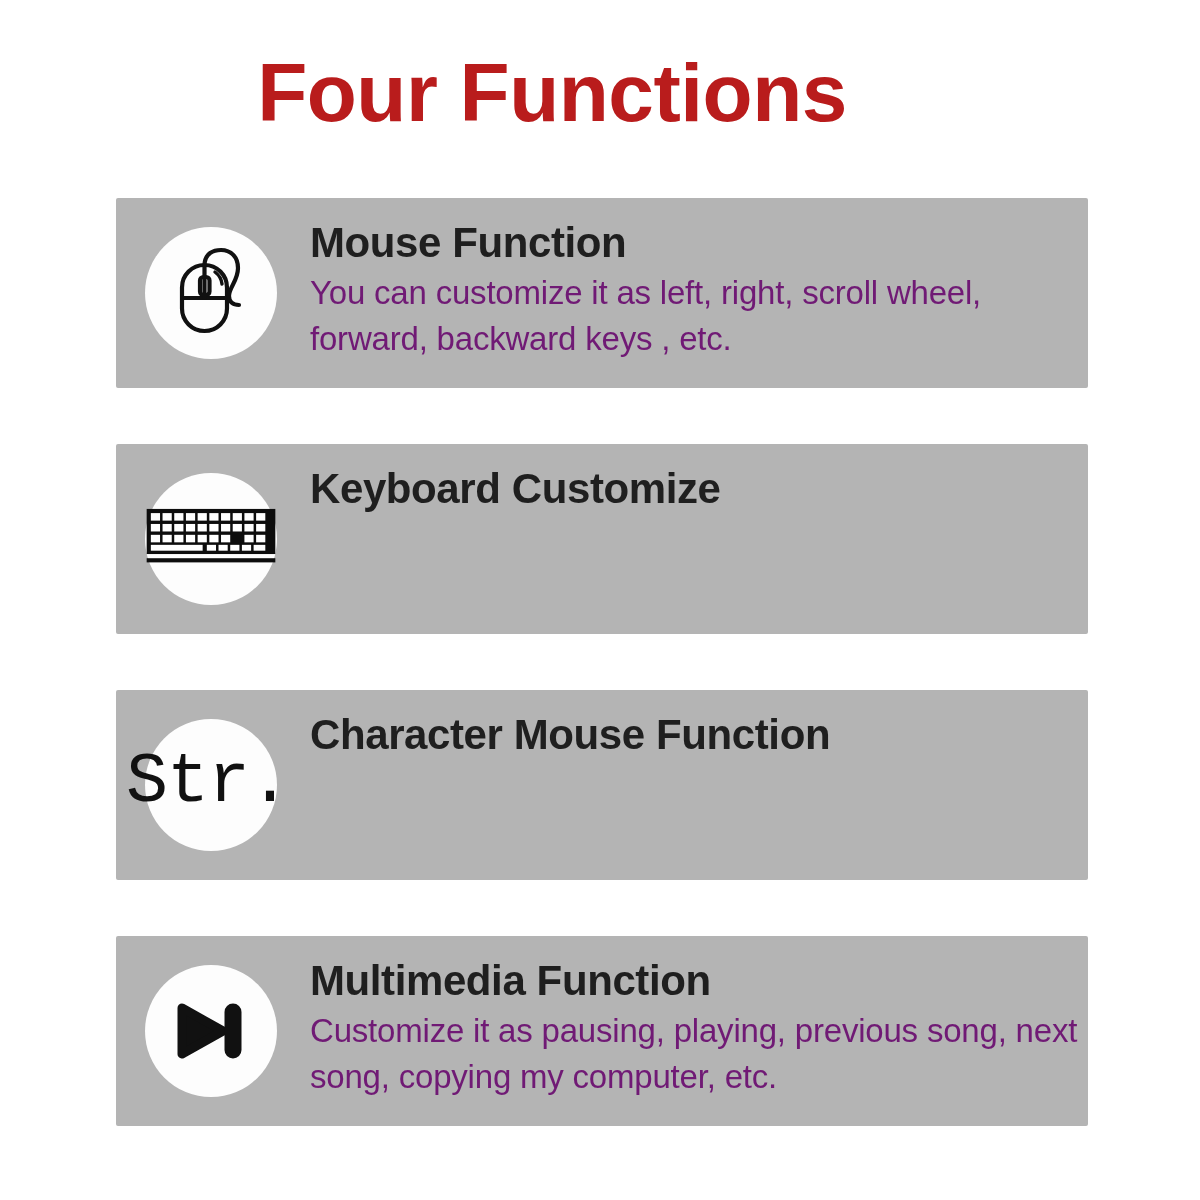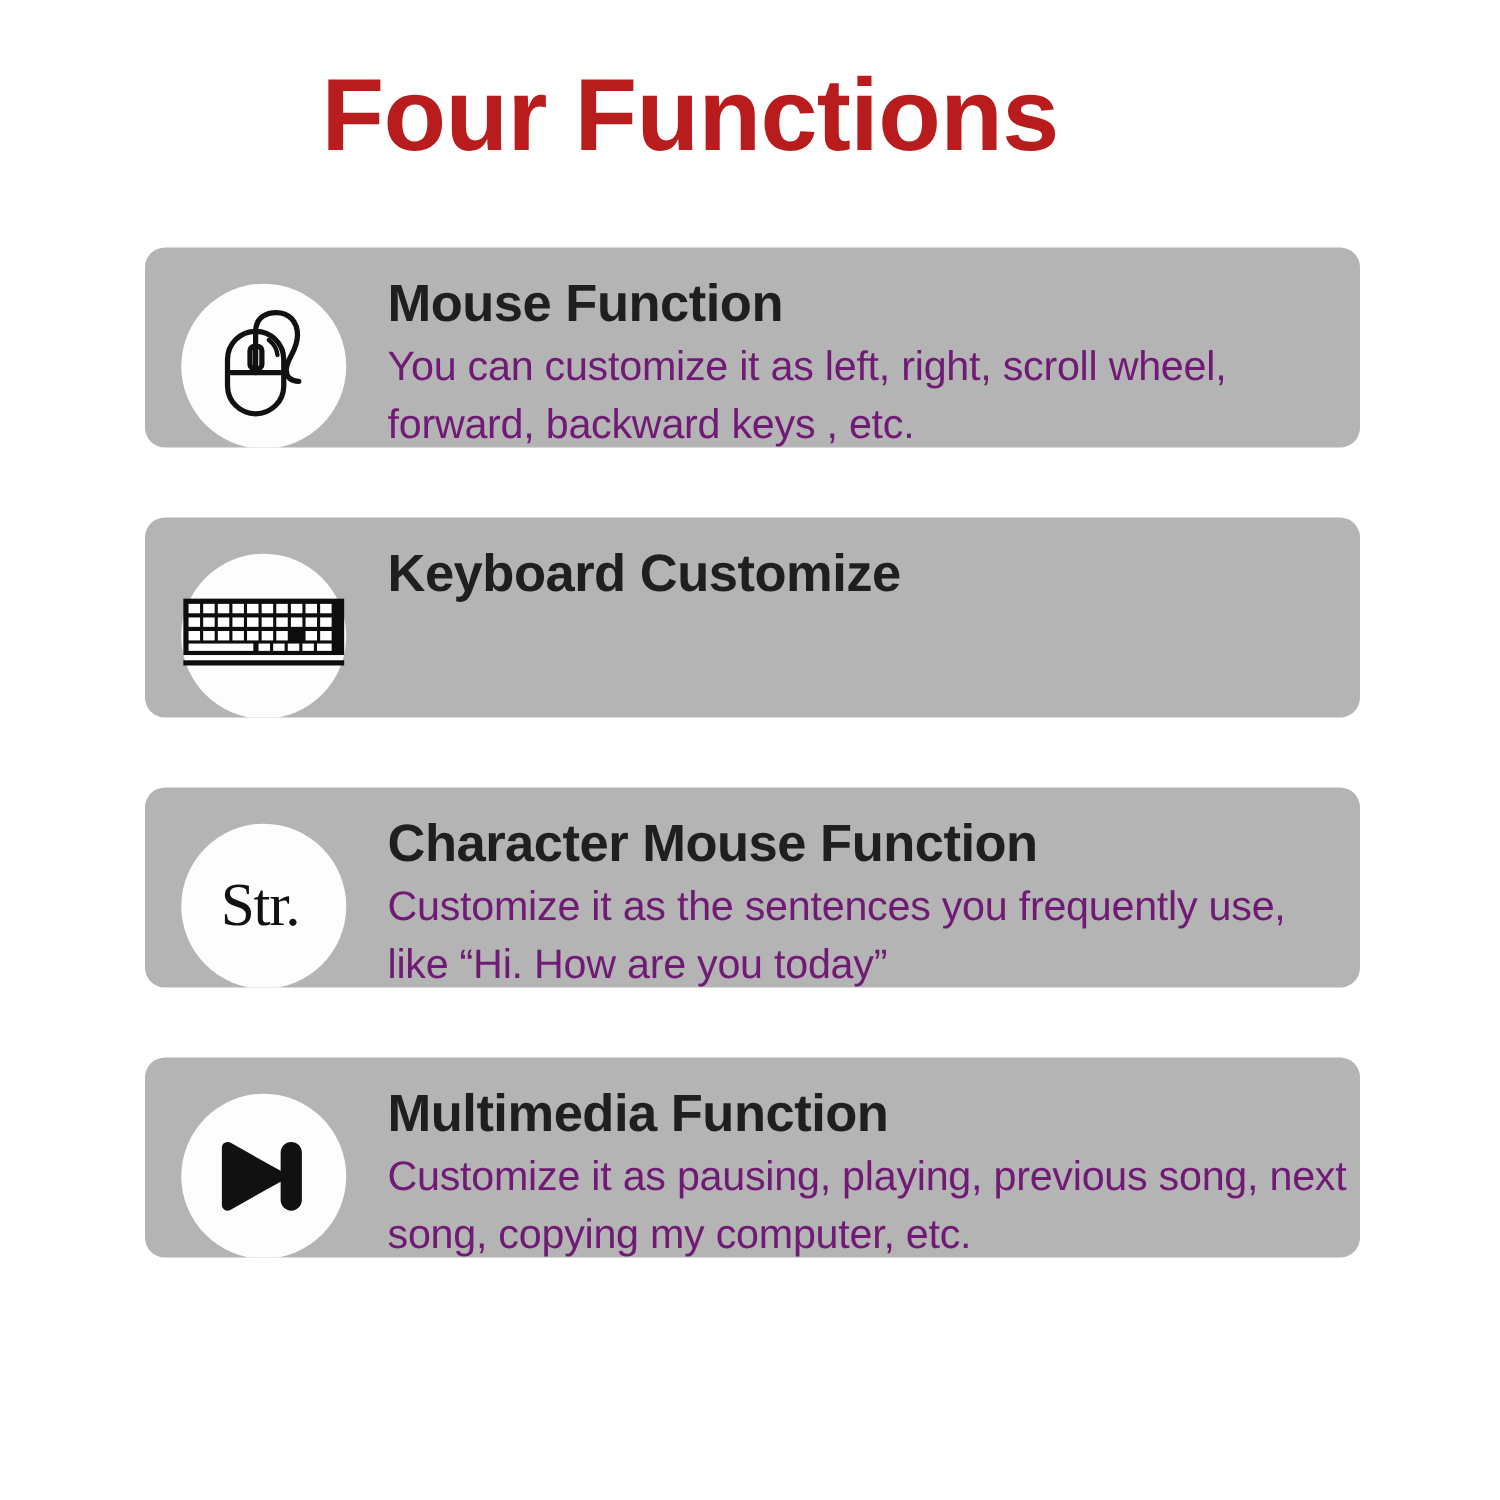--- a/index.html
+++ b/index.html
@@ -38,23 +38,23 @@
   .cards {
     position: absolute;
     left: 116px;
     top: 198px;
     width: 972px;
   }
 
   .card {
     position: relative;
     width: 972px;
-    height: 160px;
+    height: 190px;
     background: #b4b4b4;
-    border-radius: 16px;
+    border-radius: 2px;
     margin-bottom: 56px;
     overflow: hidden;
   }
 
   .card:last-child { margin-bottom: 0; }
 
   
   .icon-disc {
     position: absolute;
     left: 29px;
@@ -64,23 +64,23 @@
     border-radius: 50%;
     background: #fdfdfd;
     display: flex;
     align-items: center;
     justify-content: center;
   }
 
   .icon-disc svg { display: block; overflow: visible; }
 
   .icon-str {
-    font-family: Liberation Serif, serif;
+    font-family: Liberation Mono, monospace;
     font-weight: 300;
-    font-size: 49px;
+    font-size: 70px;
     color: #111;
     line-height: 1;
     letter-spacing: -1px;
     transform: translate(-3px, -2px);
     white-space: nowrap;
   }
 
   
   .kb-wrap {
     position: absolute;
@@ -205,21 +205,20 @@
         <div class="card-heading">Keyboard Customize</div>
       </div>
     </div>
 
     <div class="card">
       <div class="icon-disc">
         <span class="icon-str">Str.</span>
       </div>
       <div class="card-text">
         <div class="card-heading">Character Mouse Function</div>
-        <div class="card-body">Customize it as the sentences you frequently use, like  “Hi. How are you today”</div>
       </div>
     </div>
 
     <div class="card">
       <div class="icon-disc">
         <svg width="78" height="66" viewBox="0 0 78 66" aria-hidden="true">
           <g fill="#111111" stroke="#111111" stroke-width="9" stroke-linejoin="round" stroke-linecap="round">
             <path d="M10 10 L51 33 L10 56 Z"></path>
             <rect x="57" y="10" width="8" height="46" rx="4" ry="4"></rect>
           </g>

